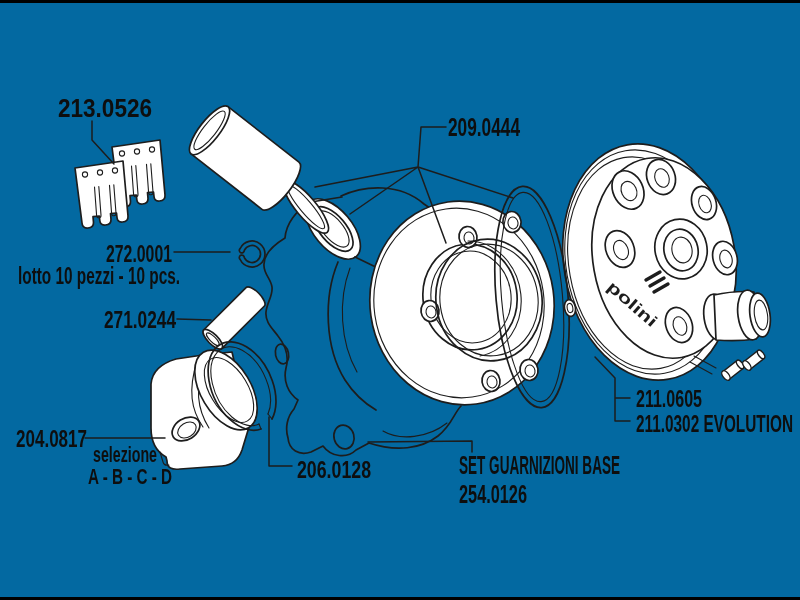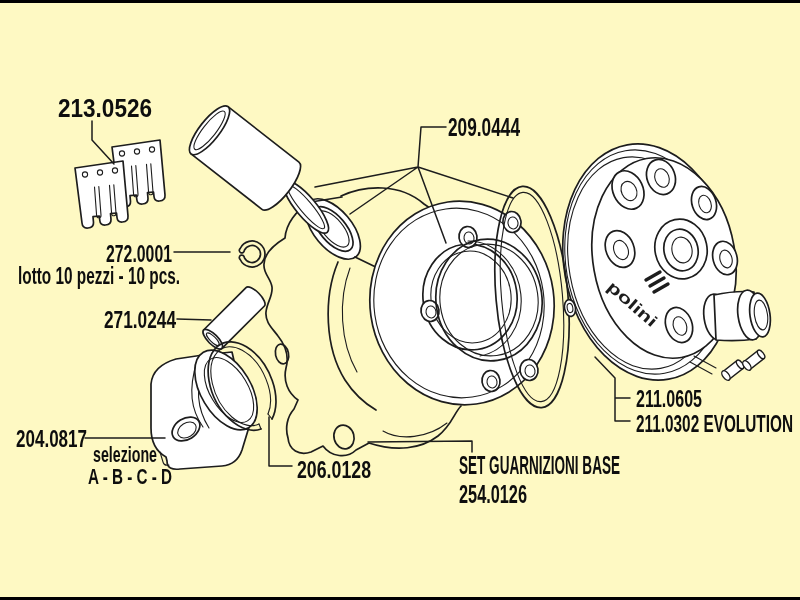--- a/index.html
+++ b/index.html
@@ -1,16 +1,16 @@
 <!DOCTYPE html>
 <html><head>
 <meta charset="utf-8">
 <style>
   html,body{margin:0;padding:0;background:#888;}
-  #stage{position:relative;width:800px;height:600px;background:#fef9c3;overflow:hidden;}
+  #stage{position:relative;width:800px;height:600px;background:#0369a1;overflow:hidden;}
   .frame{position:absolute;left:0;width:800px;height:3px;background:#000;}
   .frame.top{top:0;} .frame.bottom{bottom:0;}
   svg{position:absolute;left:0;top:0;}
   .ln{fill:none;stroke:#1d1d1d;stroke-width:1.7;stroke-linecap:round;stroke-linejoin:round;}
   .fw{fill:#ffffff;stroke:#1d1d1d;stroke-width:1.7;stroke-linecap:round;stroke-linejoin:round;}
   .tn{fill:none;stroke:#1d1d1d;stroke-width:1.1;stroke-linecap:round;stroke-linejoin:round;}
   .lead{fill:none;stroke:#1d1d1d;stroke-width:1.5;stroke-linecap:round;stroke-linejoin:round;}
   .bolt{fill:#ffffff;stroke:#1d1d1d;stroke-width:1.4;}
   text.part{font-family:"Liberation Sans",sans-serif;font-weight:700;fill:#0e0e0e;}
   text.logo{font-family:"Liberation Sans",sans-serif;font-weight:700;fill:#1d1d1d;}

